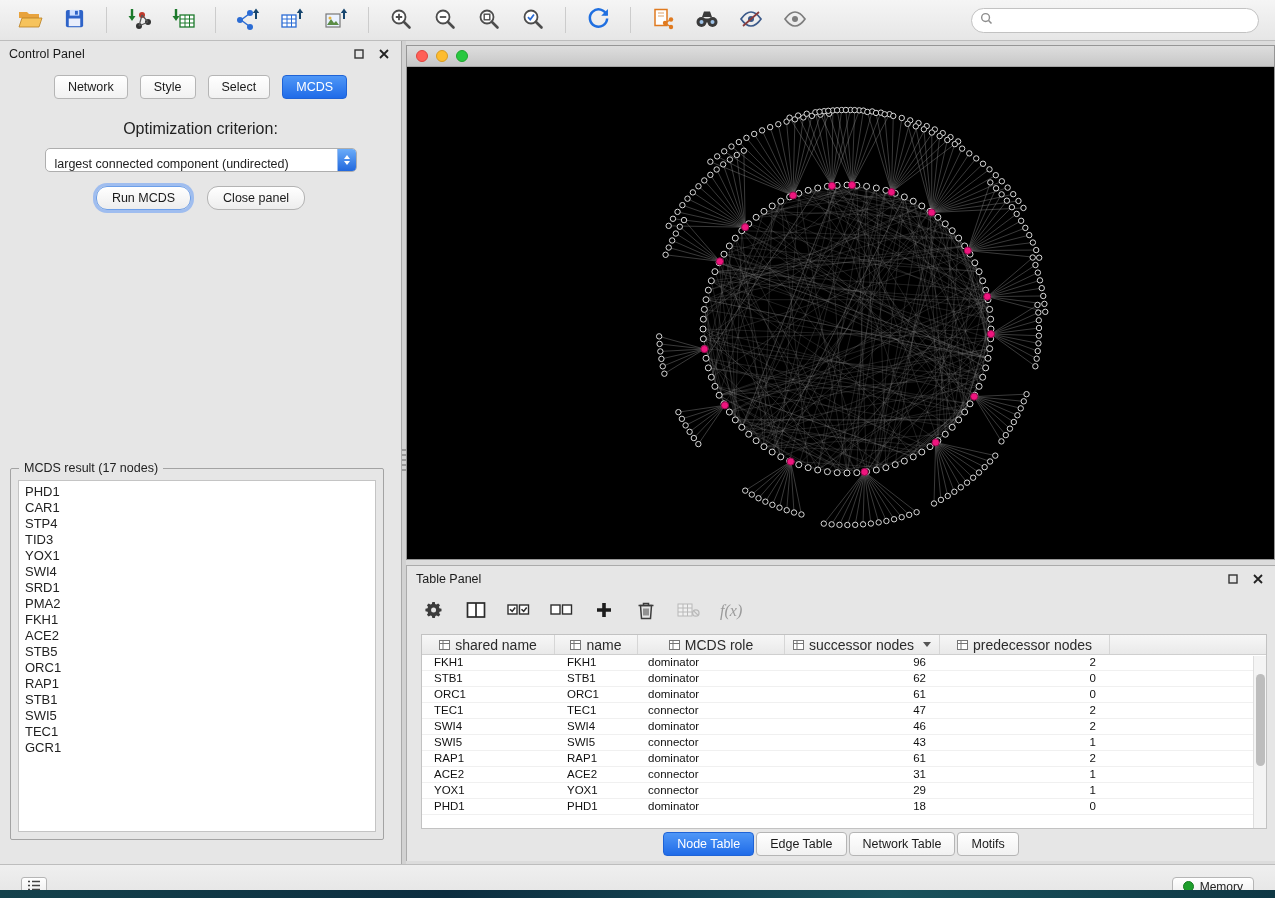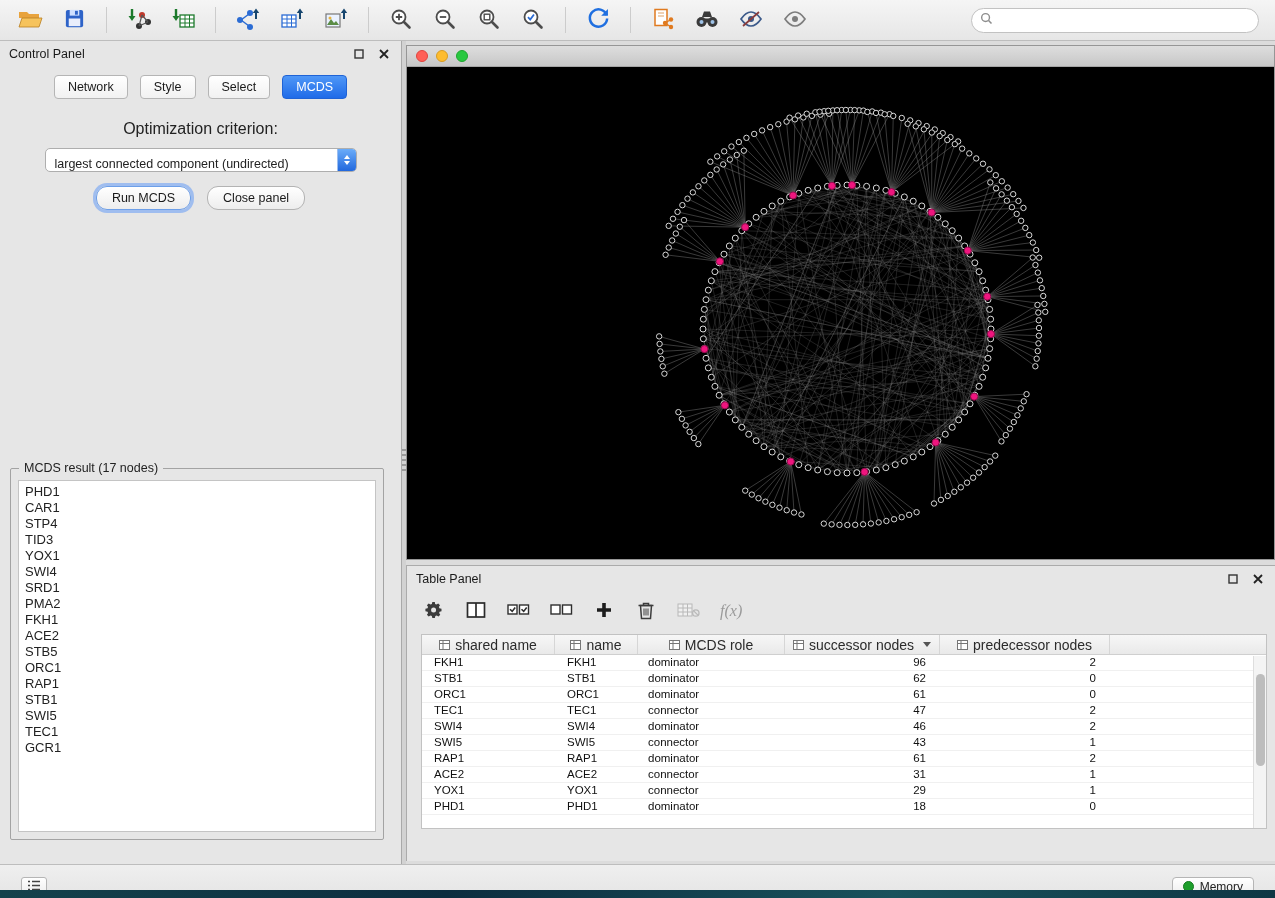--- a/index.html
+++ b/index.html
@@ -1187,20 +1187,26 @@
             <div class="tcell c-role">dominator</div>
             <div class="tcell c-succ">18</div>
             <div class="tcell c-pred">0</div>
           </div>
         </div>
       <div class="vscroll">
           <div class="thumb"></div>
         </div>
     </div>
 
+    <div class="tp-tabs">
+      <div class="seg-tab active">Node Table</div>
+      <div class="seg-tab">Edge Table</div>
+      <div class="seg-tab">Network Table</div>
+      <div class="seg-tab">Motifs</div>
+    </div>
   </div>
 
   <div id="status-bar">
     <div class="list-btn">
       <span><svg width="14" height="11" viewBox="0 0 14 11">
             <path d="M1 1.5h2M5 1.5h8M1 5.5h2M5 5.5h8M1 9.5h2M5 9.5h8" stroke="#444" stroke-width="1.5"></path>
           </svg></span>
     </div>
     <div class="memory-btn">
       <span class="green-dot"></span>

